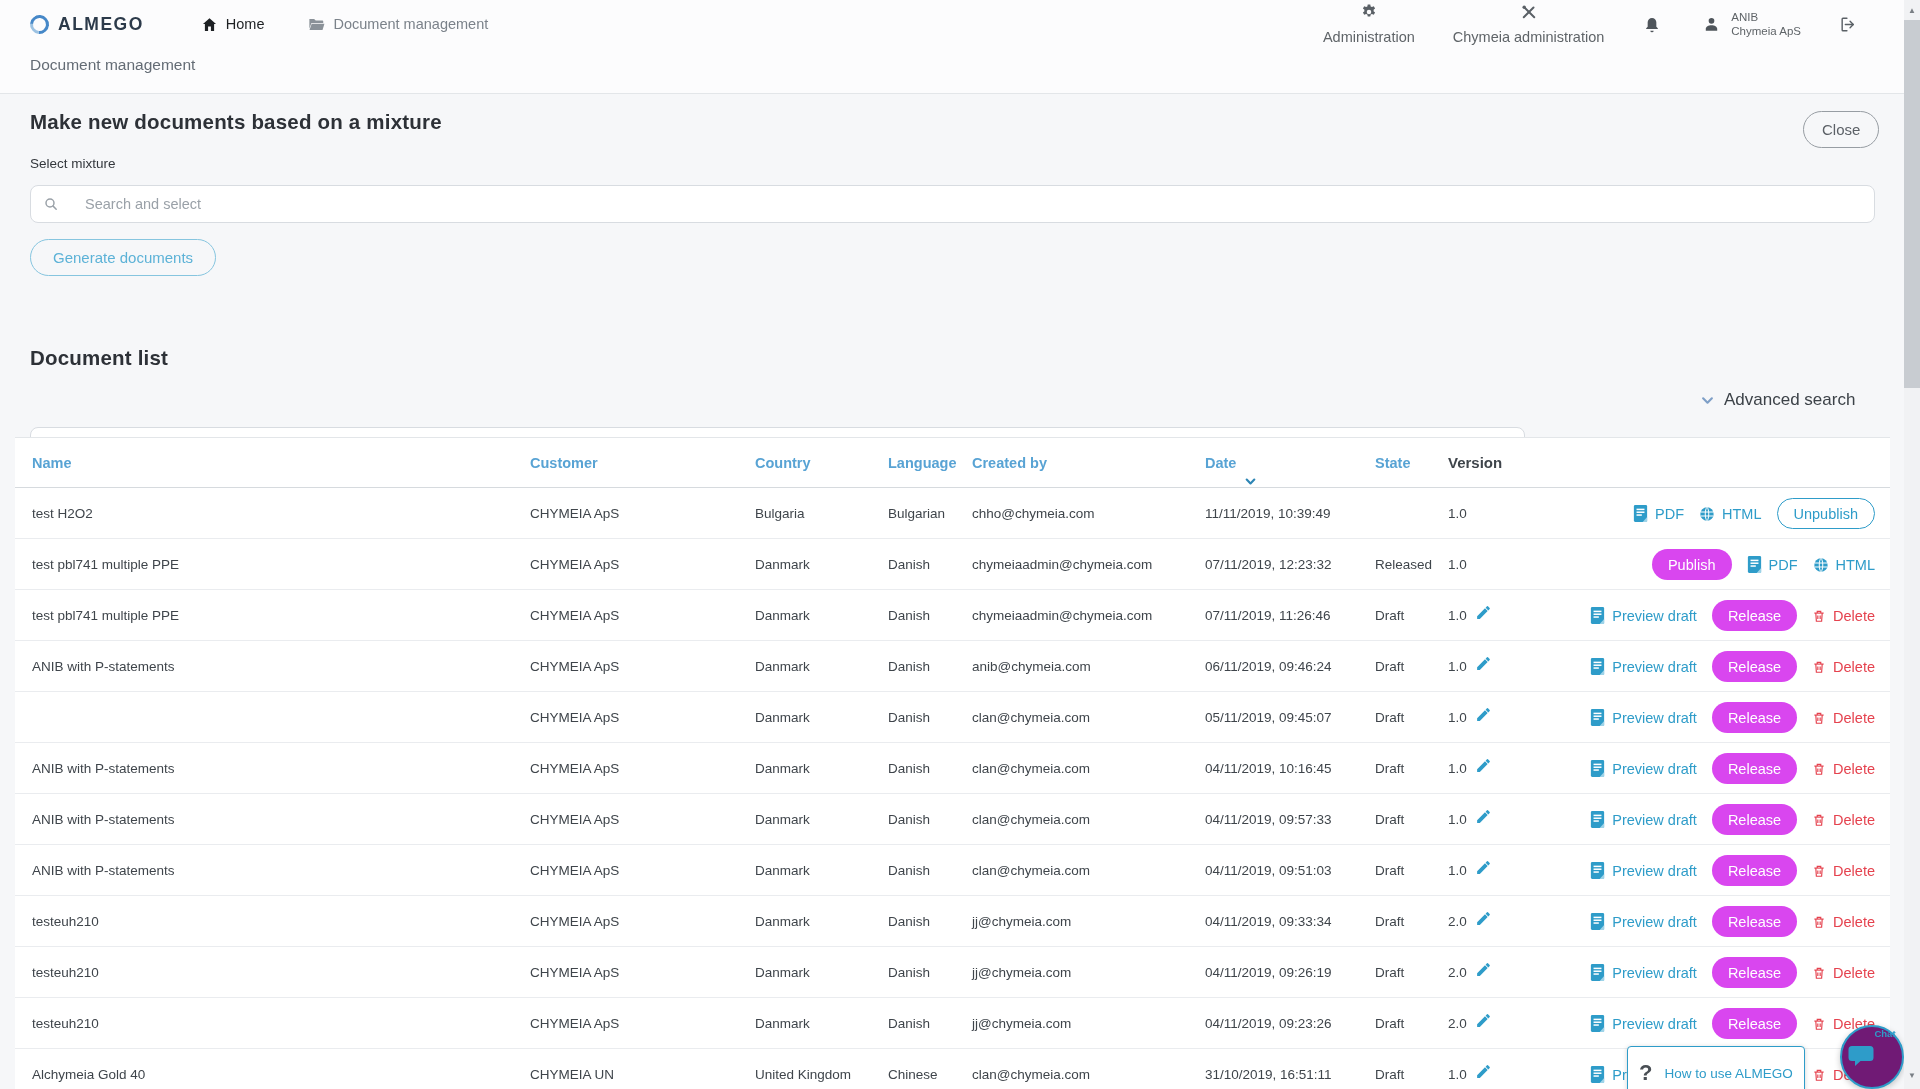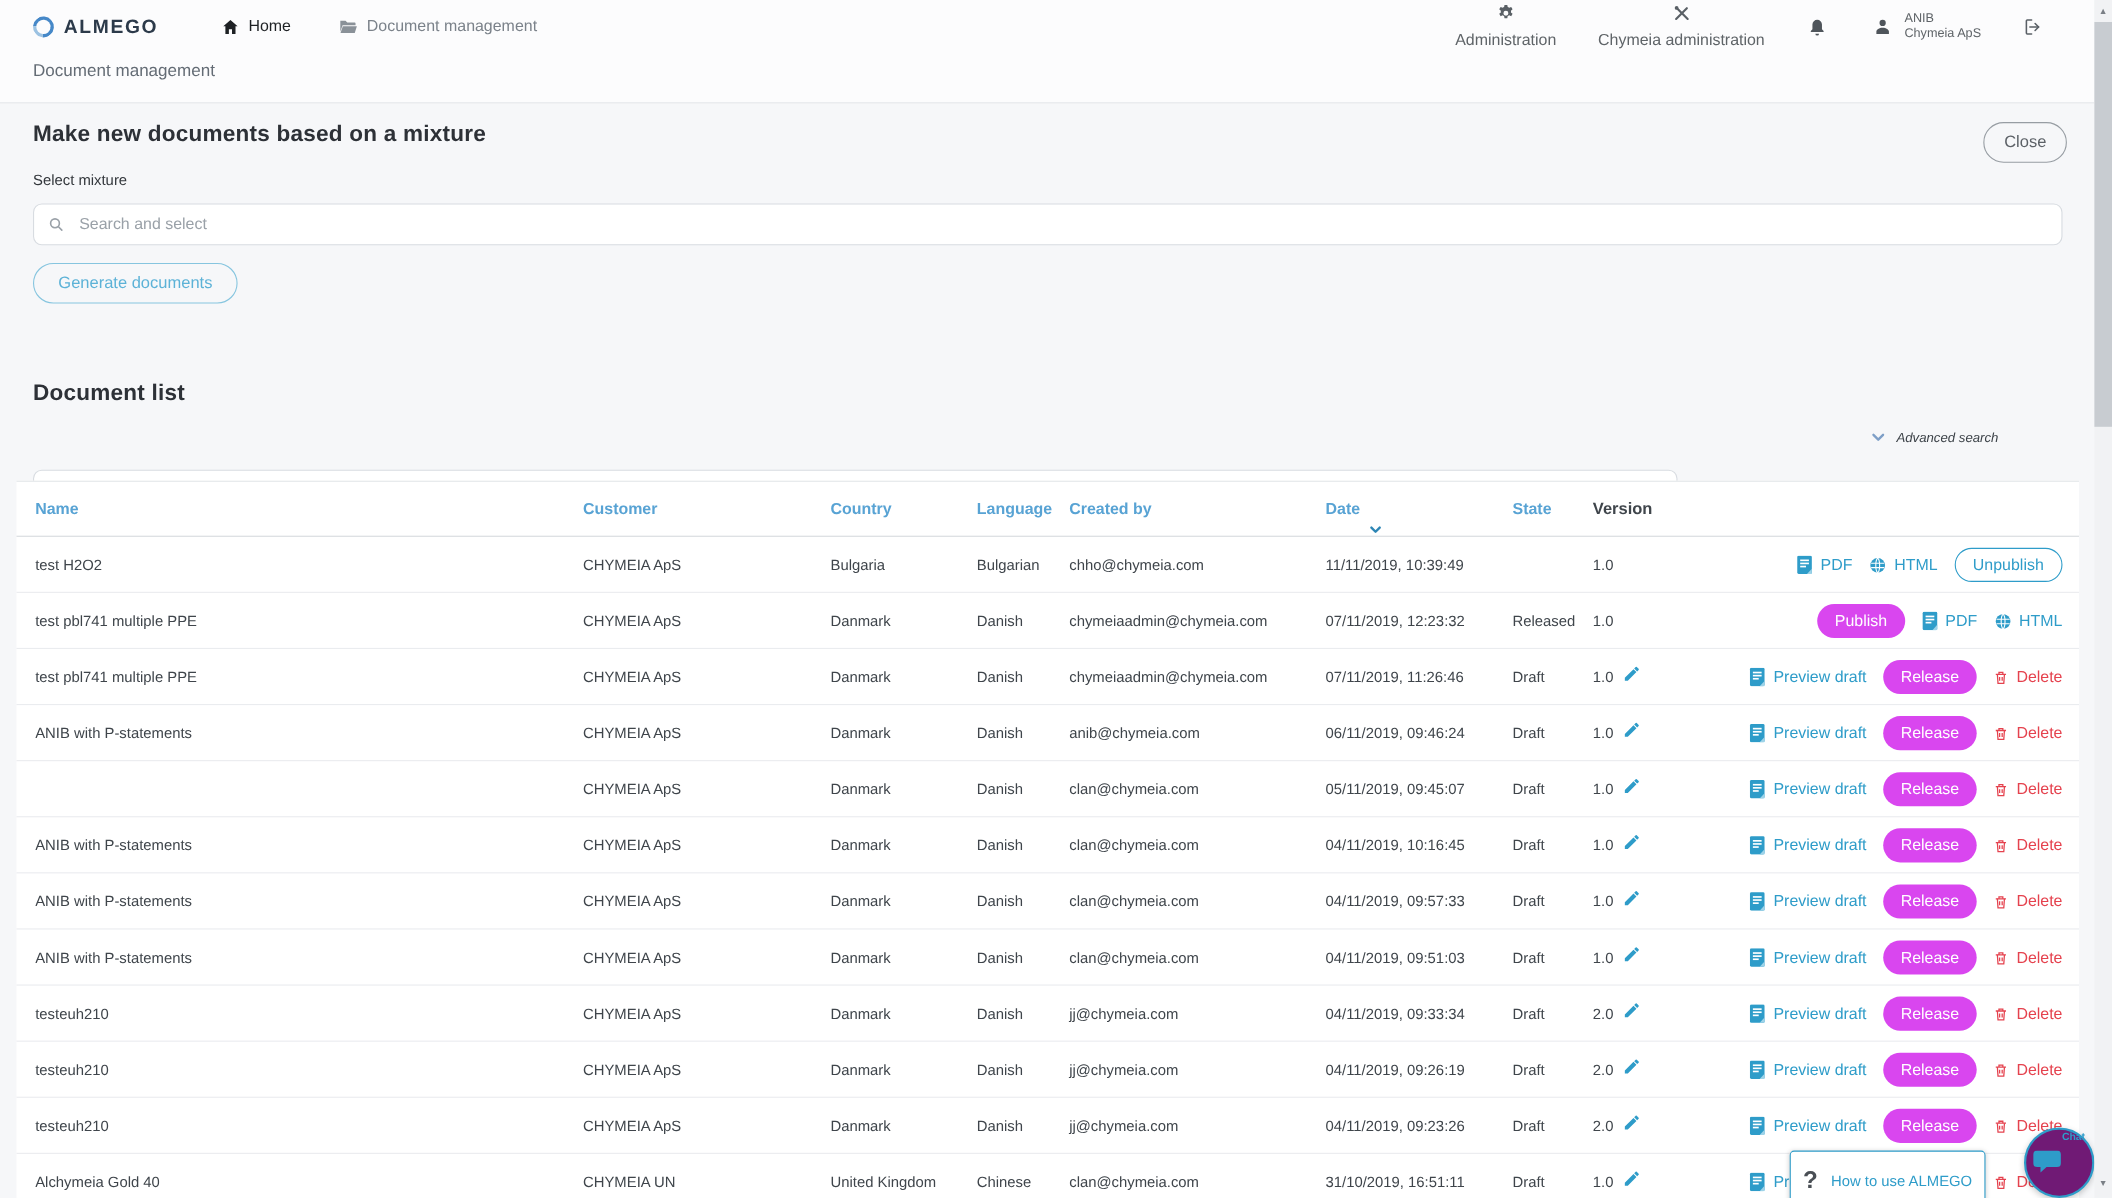--- a/index.html
+++ b/index.html
@@ -25,31 +25,31 @@
   .user-block { display:flex; align-items:center; gap:10px; margin-left:40px; }
   .user-lines { font-size:11.5px; color:#5f6468; line-height:1.25; }
   .icon { display:inline-flex; align-items:center; justify-content:center; }
   .page-title { position:absolute; left:30px; top:56px; font-size:15.5px; color:#646c75; }
 
   
   .h-section { position:absolute; left:30px; font-size:20.5px; font-weight:700; color:#2d3137; letter-spacing:.2px; }
   #h-newdocs { top:110px; }
   .btn-close { position:absolute; left:1803px; top:111px; height:37px; padding:0 18px; border:1px solid #979da3; border-radius:19px; background:transparent; color:#5c6artha; color:#5c6167; font-size:15px; font-family:inherit; cursor:pointer; }
   .field-label { position:absolute; left:30px; top:156px; font-size:13.5px; color:#33373c; }
-  .search-box { position:absolute; background:#fff; border:1px solid #d8dce1; border-radius:8px; display:flex; align-items:center; padding:0 12px; gap:13px; }
+  .search-box { position:absolute; background:#fff; border:1px solid #d8dce1; border-radius:8px; display:flex; align-items:center; padding:0 12px; gap:26px; }
   #search-mixture { left:30px; top:185px; width:1845px; height:38px; }
   #search-name { left:30px; top:380px; width:1495px; height:38px;margin-top:47px; }
   .search-box input { border:none; outline:none; flex:1; font-size:14.5px; font-family:inherit; color:#3f454b; background:transparent; }
   .search-box input::placeholder { color:#9aa1a8; }
   .btn-generate { position:absolute; left:30px; top:239px; height:37px; padding:0 22px; border:1.5px solid #86c5df; border-radius:19px; background:transparent; color:#5cb2d7; font-size:15px; font-family:inherit; cursor:pointer; }
 
   
   #h-doclist { top:346px; }
   .advanced { position:absolute; left:1700px; top:390px; display:flex; align-items:center; gap:9px; cursor:pointer; }
-  .advanced span { font-size:12px; color:#3c4248;font-style:italic; }
+  .advanced span { font-size:17px; color:#3c4248; }
 
   
   #table-area { position:absolute; left:15px; top:437px; width:1875px; height:652px; background:#ffffff; border-top:1px solid #e3e6e9; }
   #table-header { position:relative; height:50px; border-bottom:1px solid #d6dade;font-weight:bold; }
   .hcell { position:absolute; top:0; line-height:50px; font-size:14.5px; color:#58a3d4; }
   .hcell.dark { color:#3f454b; font-size:15px; }
   .x-name{left:17px}.x-customer{left:515px}.x-country{left:740px}.x-language{left:873px}
   .x-created{left:957px}.x-date{left:1190px}.x-state{left:1360px}.x-version{left:1433px}
   .h-date { display:flex; align-items:flex-end; gap:8px; }
   .row { position:relative; height:51px; border-bottom:1px solid #eaecef; }

